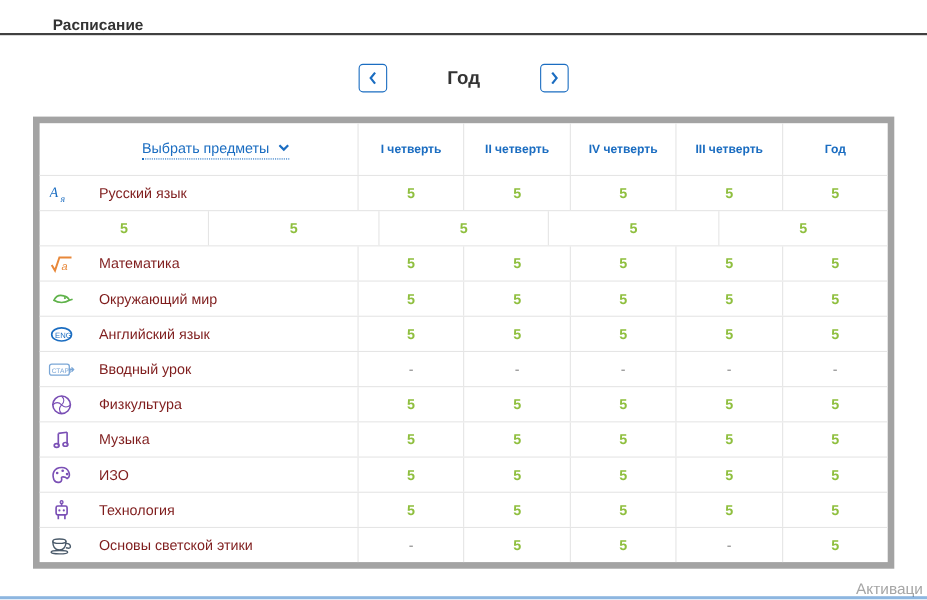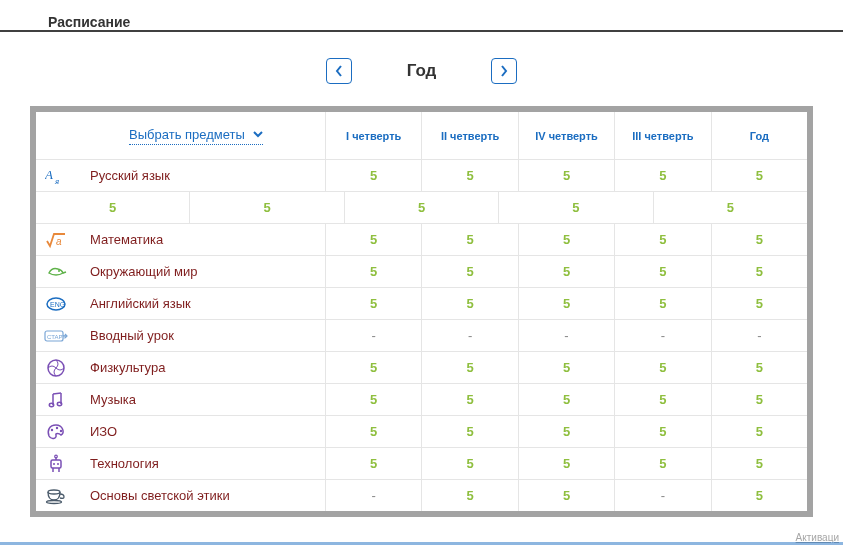--- a/index.html
+++ b/index.html
@@ -109,24 +109,23 @@
   .grade-val {
     font-size: 13px;
     font-weight: bold;
     color: #8fbf3f;
   }
   .grade-dash { font-size: 13px; color: #888; }
   .watermark {
     position: absolute;
     right: 4px;
     bottom: 2px;
-    font-size: 10px;
+    font-size: 14px;
     color: #a6a6a6;
     pointer-events: none;
-    text-decoration: underline;
   }
   .bottom-line {
     position: absolute;
     left: 0; right: 0; bottom: 0;
     height: 3px;
     background: #1b6dc1;
     opacity: 0.5;
   }
 </style>
 </head>

